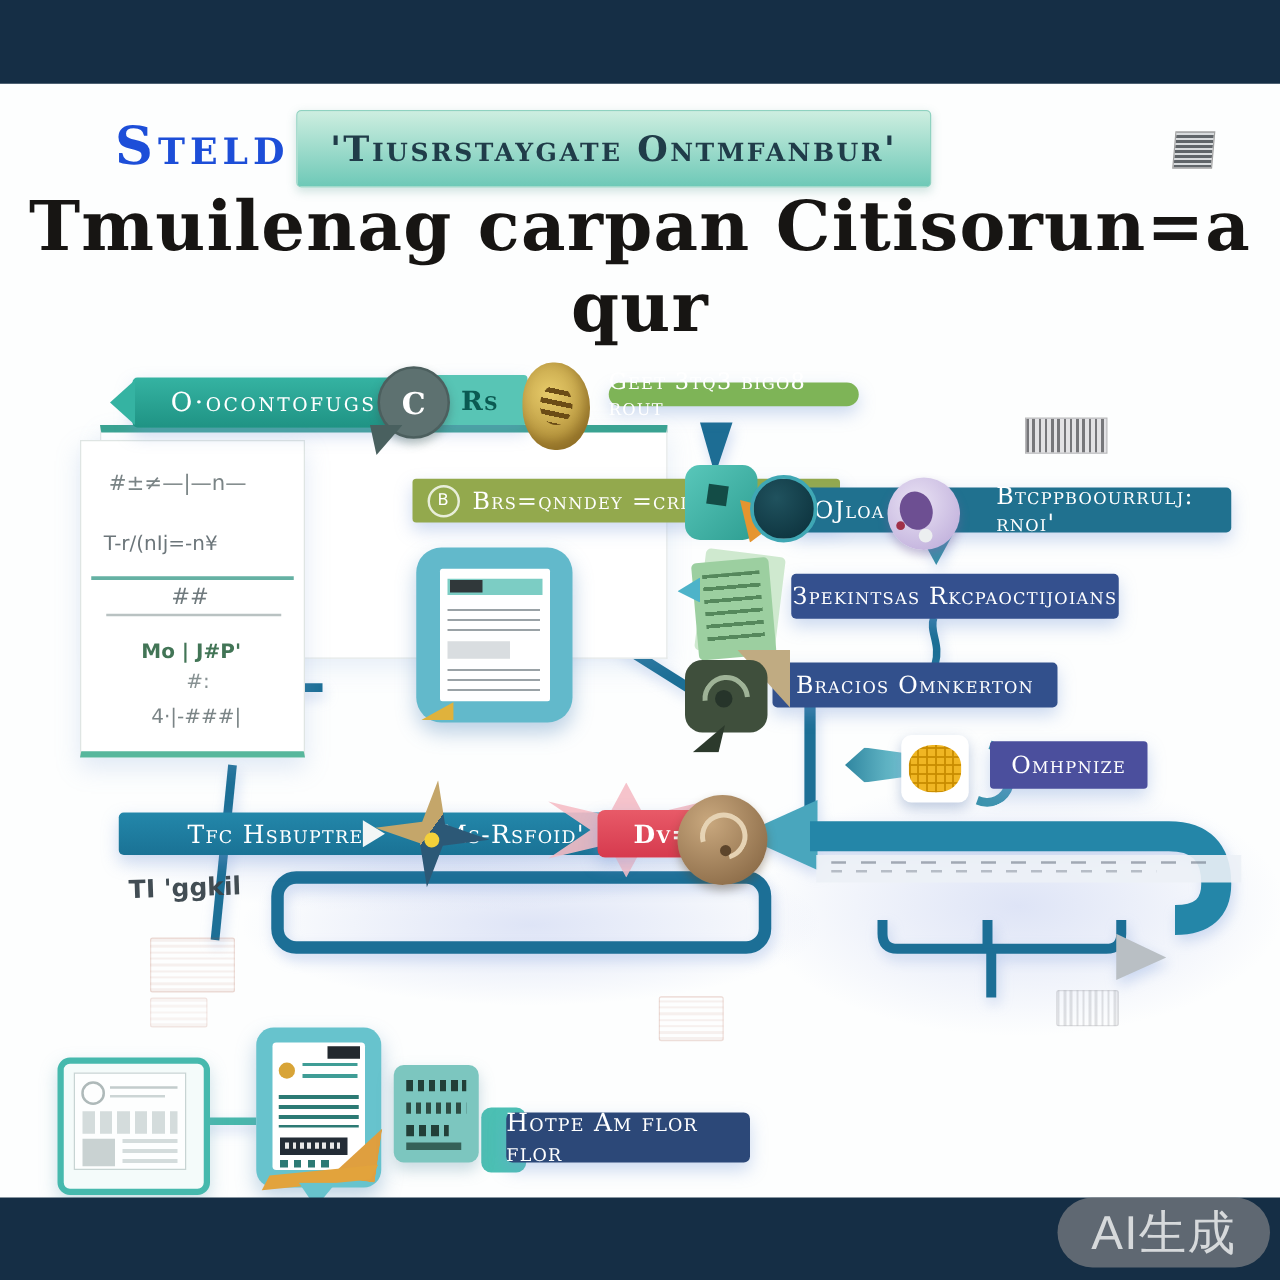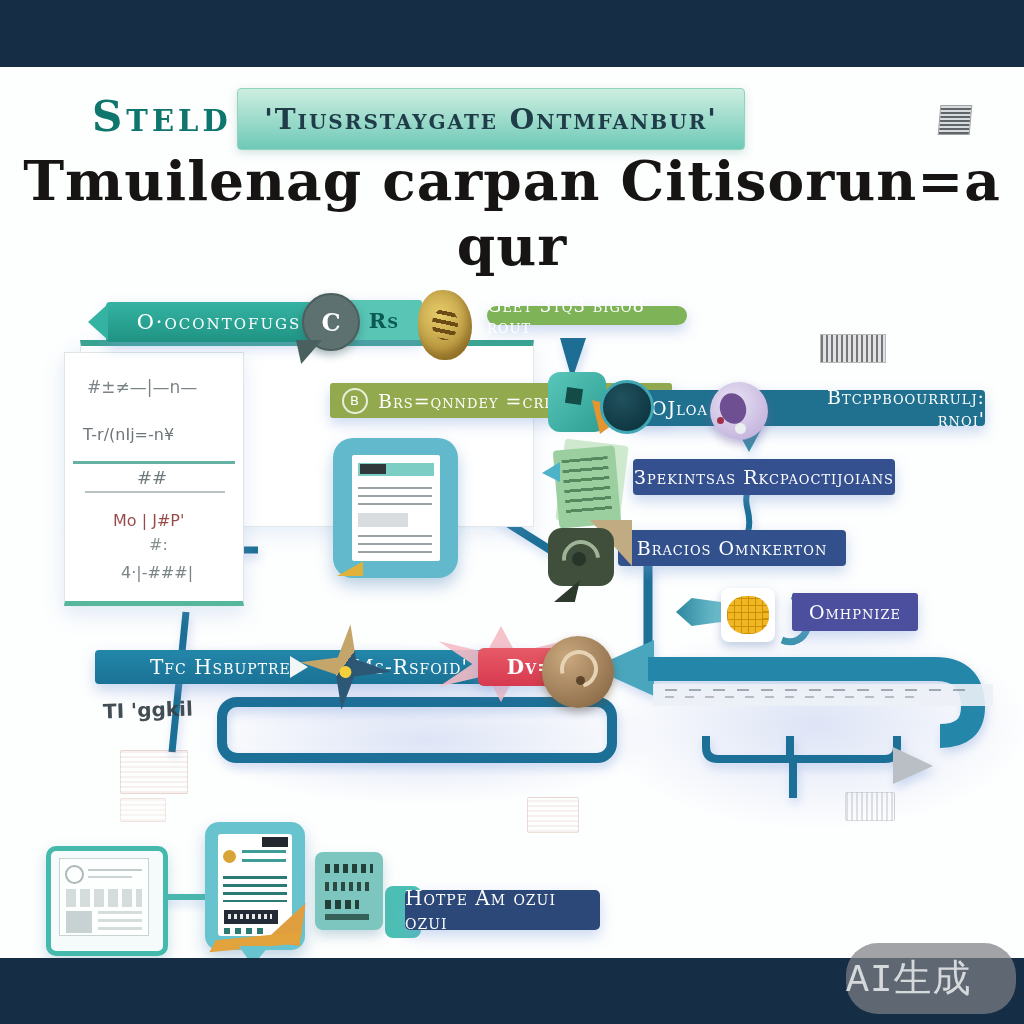--- a/index.html
+++ b/index.html
@@ -2,21 +2,21 @@
 <html><head>
 <meta charset="utf-8">
 <style>
   html,body{margin:0;padding:0;background:#ffffff;}
   .canvas{position:relative;width:1024px;height:1024px;background:#fdfefe;overflow:hidden;
           font-family:"DejaVu Sans",sans-serif;}
   .frame{position:absolute;left:0;width:1024px;background:#152e45;z-index:5;}
   .abs{position:absolute;}
   
   .h-side{position:absolute;font-family:"DejaVu Serif",serif;font-variant:small-caps;
-          font-weight:700;font-size:42px;color:#0f766e;letter-spacing:4px;z-index:2;}
+          font-weight:700;font-size:42px;color:#1d4ed8;letter-spacing:4px;z-index:2;}
   .h-banner{position:absolute;left:237px;top:88px;width:506px;height:60px;z-index:2;
             background:linear-gradient(180deg,#cdeee0,#6ec9b7);border:1px solid #8fd2c0;border-radius:4px;
             display:flex;align-items:center;justify-content:center;
             font-family:"DejaVu Serif",serif;font-variant:small-caps;font-weight:700;font-size:28px;
             color:#203c49;letter-spacing:2px;box-shadow:0 3px 8px rgba(80,150,140,.25);}
   .h-seal{position:absolute;left:940px;top:106px;width:30px;height:28px;opacity:.8;z-index:2;
           background:repeating-linear-gradient(0deg,#3a3f45 0 2px,#cfd3d6 2px 4px);outline:1px solid #8a8a8a;transform:skewX(-5deg);}
   .h-title{position:absolute;left:0;top:148px;width:1024px;text-align:center;z-index:2;
            font-family:"DejaVu Serif",serif;font-size:55px;font-weight:600;color:#171513;letter-spacing:1px;}
   .h-sub{position:absolute;left:0;top:228px;width:1024px;text-align:center;z-index:2;
@@ -30,23 +30,23 @@
   svg.connectors{position:absolute;left:0;top:0;z-index:1;filter:drop-shadow(2px 5px 5px rgba(130,160,220,.35));}
   
   .panel{position:absolute;background:#ffffff;z-index:2;}
   .scrib{position:absolute;color:#7d8a8a;font-family:"DejaVu Sans",sans-serif;opacity:.8;white-space:nowrap;}
   .stamp{position:absolute;border:1px solid rgba(165,75,50,.35);border-radius:2px;opacity:.5;z-index:2;
          background:repeating-linear-gradient(0deg,rgba(165,75,50,.16) 0 2px,transparent 2px 5px);}
   .stamp.gray{border-color:rgba(120,120,128,.45);
          background:repeating-linear-gradient(90deg,rgba(90,95,105,.35) 0 2px,transparent 2px 5px);}
   .dashrow{position:absolute;}
   
-  .wm{position:absolute;right:8px;bottom:10px;width:170px;height:71px;border-radius:32px;z-index:6;
-      background:rgba(125,128,132,.72);display:flex;align-items:center;
-      color:#d6d9db;font-size:38px;letter-spacing:1px;font-family:Liberation Mono, monospace;}
+  .wm{position:absolute;right:8px;bottom:10px;width:170px;height:56px;border-radius:32px;z-index:6;
+      background:rgba(125,128,132,.72);display:flex;align-items:center;justify-content:center;
+      color:#d6d9db;font-size:38px;letter-spacing:1px;font-family:Liberation Sans, sans-serif;}
 </style>
 </head>
 <body>
 
 <div class="canvas">
 
   <div class="frame" style="top:0;height:67px;"></div>
   <div class="frame" style="top:958px;height:66px;"></div>
 
   <div class="h-side" style="left:92px;top:92px;">Steld</div>
@@ -102,21 +102,21 @@
     <span style="flex:0 0 auto;width:22px;height:22px;border:2px solid #e8eed9;border-radius:50%;font-size:13px;line-height:22px;text-align:center;margin-right:10px;font-family:'DejaVu Sans',sans-serif;">B</span>
     <span>Brs=qnndey =crdbrts'</span>
   </div>
   <div class="icon" style="left:548px;top:372px;width:58px;height:60px;border-radius:12px;background:linear-gradient(135deg,#59c7ba,#2e9e92);">
     <div style="position:absolute;left:18px;top:16px;width:16px;height:16px;background:#134c46;transform:rotate(8deg);"></div>
   </div>
   <div class="icon" style="left:592px;top:400px;width:40px;height:34px;background:#e5952f;clip-path:polygon(0 0,100% 30%,20% 100%);"></div>
   <div class="icon" style="left:600px;top:380px;width:48px;height:48px;border-radius:50%;background:radial-gradient(circle at 38% 32%,#20525e,#0e3540 80%);border:3px solid #3fa7b4;"></div>
   <div class="bar" style="left:633px;top:390px;width:352px;height:36px;background:#20718f;font-size:19px;justify-content:flex-start;">
     <span style="position:absolute;left:18px;">OJloa cr →</span>
-    <span style="position:absolute;left:164px;text-align:right;">Btcppboourrulj: rnoi'</span>
+    <span style="position:absolute;left:164px;">Btcppboourrulj: rnoi'</span>
   </div>
   <div class="icon" style="left:710px;top:382px;width:58px;height:58px;border-radius:50%;background:radial-gradient(circle at 40% 35%,#e9e2f4,#c3b3dd 80%);box-shadow:0 4px 8px rgba(120,100,160,.4);">
     <div style="position:absolute;left:10px;top:11px;width:26px;height:31px;border-radius:50%;background:#6d4f92;transform:rotate(-16deg);"></div>
     <div style="position:absolute;left:25px;top:41px;width:11px;height:11px;border-radius:50%;background:#eceff0;"></div>
     <div style="position:absolute;left:7px;top:35px;width:7px;height:7px;border-radius:50%;background:#a03048;"></div>
   </div>
 
   <div class="icon" style="left:552px;top:440px;width:80px;height:92px;">
     <div style="position:absolute;left:8px;top:2px;width:64px;height:82px;background:#cfe9cf;transform:rotate(7deg);border-radius:4px;"></div>
     <div style="position:absolute;left:4px;top:8px;width:62px;height:78px;background:#9ccfa0;transform:rotate(-5deg);border-radius:4px;">
@@ -171,21 +171,21 @@
     <div style="position:absolute;left:12px;top:12px;width:260px;height:2px;background:repeating-linear-gradient(90deg,rgba(100,110,125,.4) 0 9px,transparent 9px 20px);"></div>
   </div>
 
   <div class="panel" style="left:80px;top:340px;width:452px;height:180px;border:1px solid #e4e8e8;border-top:6px solid #3aa392;box-shadow:0 8px 18px rgba(140,170,220,.18);"></div>
   <div class="panel" style="left:64px;top:352px;width:178px;height:248px;border:1px solid #dfe5e3;border-bottom:5px solid #57b79c;box-shadow:0 8px 18px rgba(140,170,220,.25);z-index:2;">
     <span class="scrib" style="left:22px;top:24px;font-size:17px;color:#5a6668;">#±≠—|—n—</span>
     <span class="scrib" style="left:18px;top:72px;font-size:16px;color:#48545a;">T-r/(nIj=-n¥</span>
     <div style="position:absolute;left:8px;top:108px;width:162px;height:3px;background:#3f9d8c;opacity:.8;"></div>
     <span class="scrib" style="left:72px;top:114px;font-size:18px;color:#4d5a5e;">##</span>
     <div style="position:absolute;left:20px;top:138px;width:140px;height:2px;background:#b9c2c2;"></div>
-    <span class="scrib" style="left:48px;top:158px;font-size:16px;color:#7f1d1d;">Mo | J#P'</span>
+    <span class="scrib" style="left:48px;top:158px;font-size:16px;color:#14532d;font-weight:bold;">Mo | J#P'</span>
     <span class="scrib" style="left:84px;top:182px;font-size:16px;color:#6a7678;">#:</span>
     <span class="scrib" style="left:56px;top:210px;font-size:16px;color:#5a6668;">4·|-###|</span>
   </div>
 
   <div class="icon" style="left:333px;top:438px;width:125px;height:140px;border-radius:20px;background:#62b9cb;box-shadow:0 8px 16px rgba(90,140,190,.4);z-index:3;">
     <div style="position:absolute;left:19px;top:17px;width:88px;height:106px;background:#ffffff;border-radius:2px;">
       <div style="position:absolute;left:6px;top:8px;width:76px;height:13px;background:#7ccdc4;"></div>
       <div style="position:absolute;left:8px;top:9px;width:26px;height:10px;background:#30383a;"></div>
       <div style="position:absolute;left:6px;top:32px;width:74px;height:20px;background:repeating-linear-gradient(180deg,#9aa2a6 0 2px,transparent 2px 8px);"></div>
       <div style="position:absolute;left:6px;top:58px;width:50px;height:14px;background:#d9dde0;"></div>
@@ -229,20 +229,20 @@
 
   <div class="icon" style="left:315px;top:852px;width:68px;height:78px;background:#7cc6bf;border-radius:8px;box-shadow:0 6px 12px rgba(100,150,170,.35);z-index:3;">
     <div class="dashrow" style="left:10px;top:12px;width:48px;height:9px;background:repeating-linear-gradient(90deg,#223f38 0 5px,transparent 5px 9px);"></div>
     <div class="dashrow" style="left:10px;top:30px;width:48px;height:9px;background:repeating-linear-gradient(90deg,#2c4a42 0 4px,transparent 4px 8px);"></div>
     <div class="dashrow" style="left:10px;top:48px;width:34px;height:9px;background:repeating-linear-gradient(90deg,#223f38 0 6px,transparent 6px 10px);"></div>
     <div class="dashrow" style="left:10px;top:62px;width:44px;height:6px;background:#356158;"></div>
   </div>
 
   <div class="icon" style="left:385px;top:886px;width:36px;height:52px;background:#4cc0b4;border-radius:8px;z-index:2;"></div>
   <div class="bar" style="left:405px;top:890px;width:195px;height:40px;background:#2c4878;border-radius:5px;font-size:20px;">
-    <span>Hotpe Am ozui ozui</span>
+    <span>Hotpe Am flor flor</span>
   </div>
 
   <div class="wm">
     <span>AI生成</span>
   </div>
 
 </div>
 
 </body></html>

